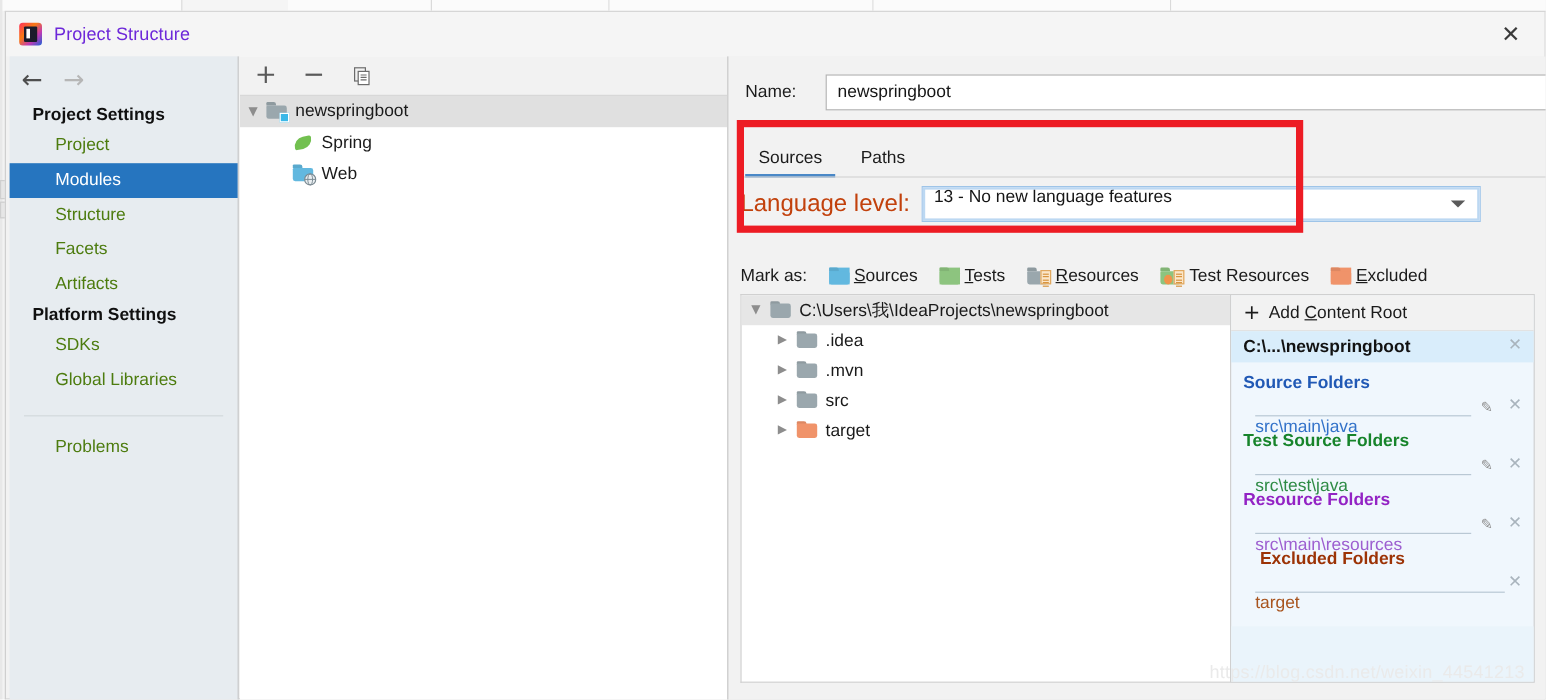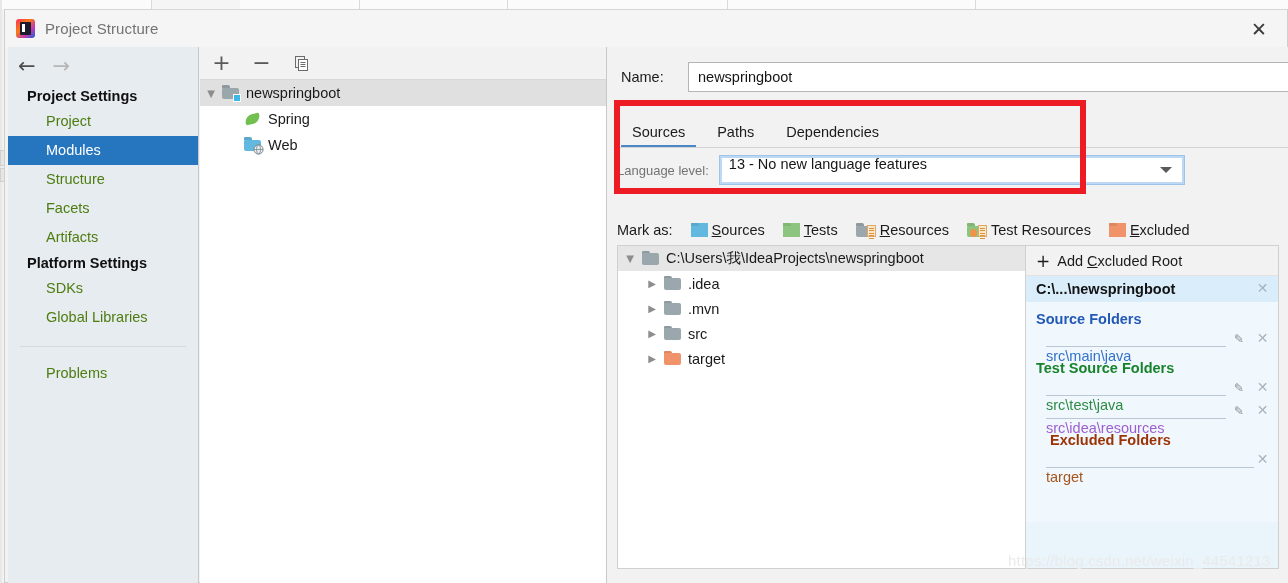--- a/index.html
+++ b/index.html
@@ -43,21 +43,21 @@
   }
   .app-icon::after {
     content: ""; position: absolute; left: 4px; top: 3px;
     width: 11px; height: 13px; background: #1b1b2b; border-radius: 1px;
   }
   .app-icon .ij-j {
     position: absolute; left: 6px; top: 5px; width: 3px; height: 8px;
     background: #fff; z-index: 2;
   }
   .title-text {
-    font-size: 15px; color: #737373; letter-spacing: .1px;
+    font-size: 15px; color: #6d28d9; letter-spacing: .1px;
   }
   .close-btn {
     position: absolute; right: 8px; top: 4px;
     width: 40px; height: 30px;
     display: flex; align-items: center; justify-content: center;
     font-size: 19px; color: #3a3a3a; cursor: pointer;
     font-family: "DejaVu Sans", sans-serif;
   }
 
   
@@ -172,21 +172,21 @@
   }
   .tab.active::after {
     content: ""; position: absolute; left: 4px; right: 4px; bottom: 0; height: 3px;
     background: #4a88c7;
   }
   .tab-underline {
     position: absolute; left: 10px; top: 100px; width: 672px; height: 1px; background: #d4d4d4;
   }
 
   .langrow { position: absolute; left: 10px; top: 108px; display: flex; align-items: center; }
-  .langlabel { font-size: 13px; color: #737373; margin-right: 10px; }
+  .langlabel { font-size: 20px; color: #c2410c; margin-right: 10px; }
   .combo {
     width: 466px; height: 30px; background: #ffffff;
     border: 1px solid #9ec4e8; outline: 2px solid #bcd8f2; outline-offset: -3px;
     display: flex; align-items: flex-start; position: relative;
     font-size: 14.5px; color: #151515; padding-left: 9px; cursor: pointer;
   }
   .combo .arrow {
     position: absolute; right: 12px; top: 50%; transform: translateY(-50%);
     width: 0; height: 0; border-left: 6px solid transparent; border-right: 6px solid transparent;
     border-top: 6px solid #5a5a5a;
@@ -364,21 +364,20 @@
       <div class="namerow">
         <span class="namelabel">Name:</span>
         <span class="nameinput">newspringboot</span>
       </div>
 
       <div class="redbox"></div>
 
       <div class="tabs">
         <span class="tab active">Sources</span>
         <span class="tab">Paths</span>
-        <span class="tab">Dependencies</span>
       </div>
       <div class="tab-underline"></div>
 
       <div class="langrow">
         <span class="langlabel">Language level:</span>
         <span class="combo">
           <span>13 - No new language features</span>
           <span class="arrow"></span>
         </span>
       </div>
@@ -455,21 +454,21 @@
         <div class="rootrow" style="padding-left:22px;">
           <span class="tri">▶</span>
           <span class="mod-ico"><span class="folder f-orange"></span></span>
           <span>target</span>
         </div>
       </div>
 
       <div class="crpanel">
         <div class="cr-add">
           <span class="plus">+</span>
-          <span><span>Add </span><span class="mn">C</span><span>xcluded Root</span></span>
+          <span><span>Add </span><span class="mn">C</span><span>ontent Root</span></span>
         </div>
 
         <div class="cr-title">
           <span>C:\...\newspringboot</span>
           <span class="xclose" style="top:5px;">✕</span>
         </div>
 
         <div class="cr-group g-src">Source Folders</div>
         <div class="cr-entry">
           <span class="path e-src">src\main\java</span>
@@ -479,22 +478,23 @@
         </div>
 
         <div class="cr-group g-test">Test Source Folders</div>
         <div class="cr-entry">
           <span class="path e-test">src\test\java</span>
           <span class="rule"></span>
           <span class="pencil">✎</span>
           <span class="xclose">✕</span>
         </div>
 
+        <div class="cr-group g-res">Resource Folders</div>
         <div class="cr-entry">
-          <span class="path e-res">src\idea\resources</span>
+          <span class="path e-res">src\main\resources</span>
           <span class="rule"></span>
           <span class="pencil">✎</span>
           <span class="xclose">✕</span>
         </div>
 
         <div class="cr-group g-exc">Excluded Folders</div>
         <div class="cr-entry">
           <span class="path e-exc">target</span>
           <span class="rule" style="right:24px;"></span>
           <span class="xclose">✕</span>

